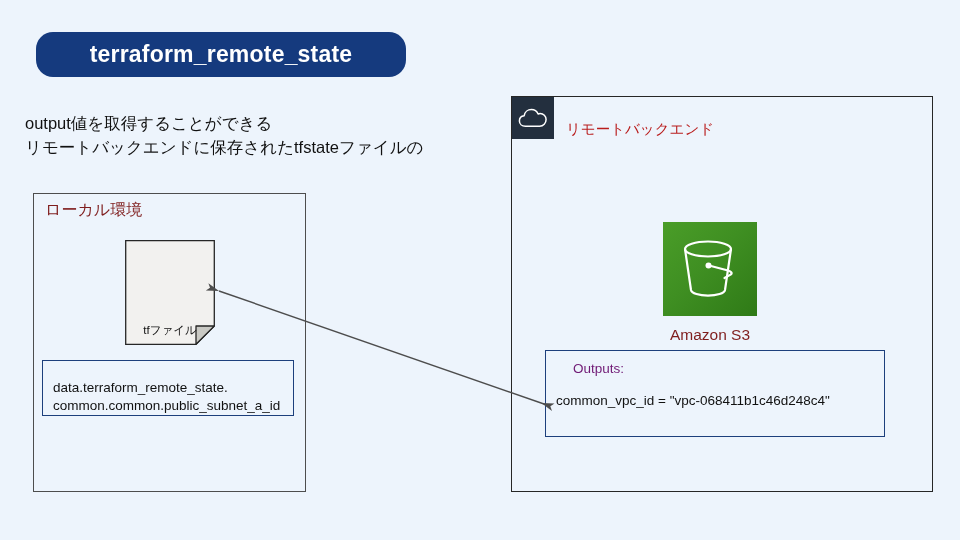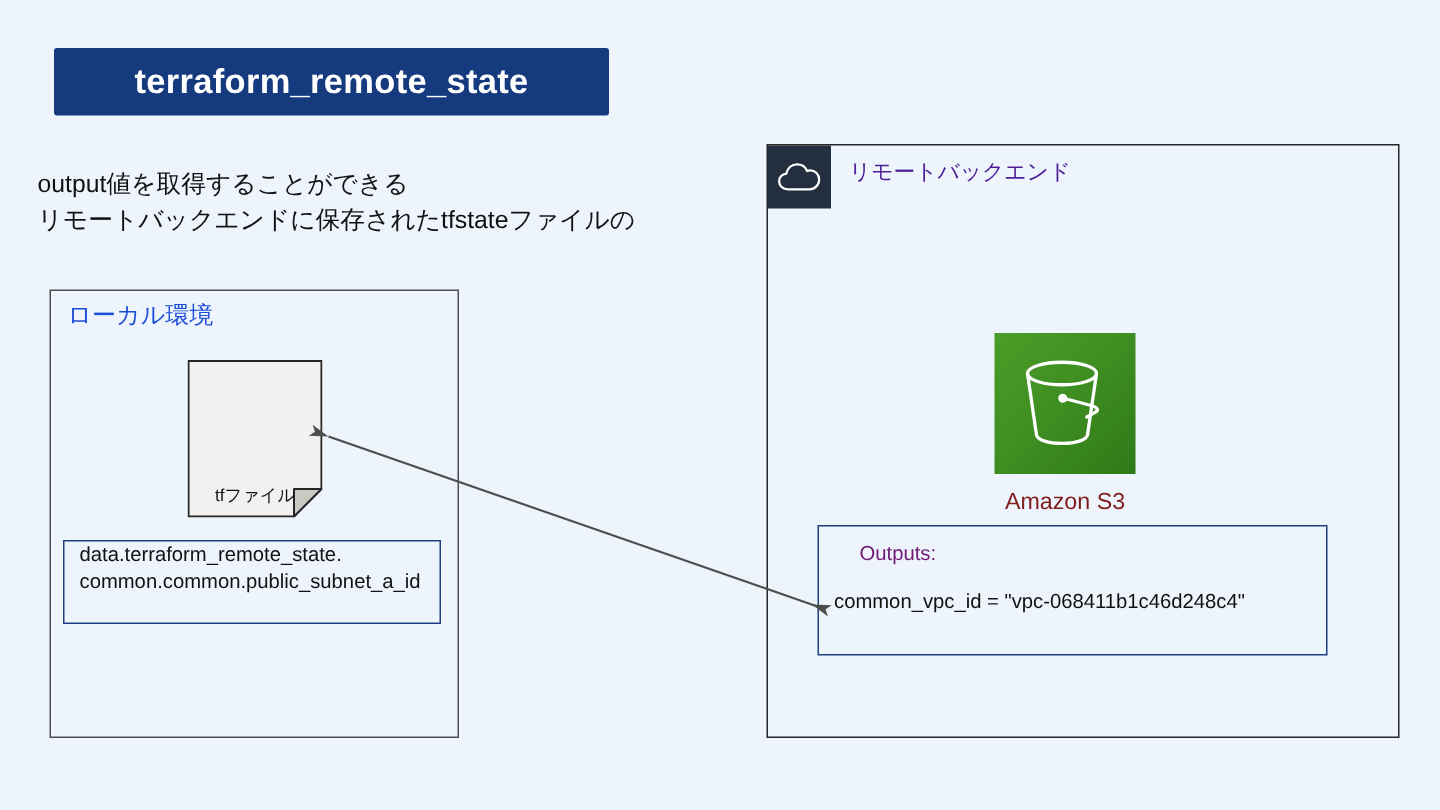--- a/index.html
+++ b/index.html
@@ -21,21 +21,21 @@
   }
 
   
   .title-banner {
     position: absolute;
     left: 36px;
     top: 32px;
     width: 370px;
     height: 45px;
     background: #153a7e;
-    border-radius: 2px;
+    border-radius: 17px;
     display: flex;
     align-items: center;
     justify-content: center;
     box-sizing: border-box;
   }
   .title-banner .title-text {
     color: #ffffff;
     font-size: 23px;
     font-weight: bold;
     letter-spacing: 0.2px;
@@ -65,21 +65,21 @@
     height: 299px;
     border: 1.4px solid #4d4d4d;
     background: transparent;
     box-sizing: border-box;
   }
   .local-box-title {
     position: absolute;
     left: 45px;
     top: 200px;
     font-size: 16px;
-    color: #1d4ed8;
+    color: #7f1d1d;
     white-space: nowrap;
   }
 
   
   .doc-shape {
     position: absolute;
     left: 125px;
     top: 240px;
     width: 90px;
     height: 105px;
@@ -103,21 +103,21 @@
   .code-box {
     position: absolute;
     left: 42px;
     top: 360px;
     width: 252px;
     height: 56px;
     border: 1.3px solid #1d3f7c;
     box-sizing: border-box;
     display: flex;
     flex-direction: column;
-    justify-content: flex-start;
+    justify-content: flex-end;
     padding-left: 10px;
   }
   .code-box .code-line {
     font-size: 13.5px;
     line-height: 1.35;
     color: #111111;
     white-space: nowrap;
   }
 
   
@@ -138,23 +138,23 @@
     width: 42px;
     height: 42px;
     background: #232f3e;
     display: flex;
     align-items: center;
     justify-content: center;
   }
   .remote-title {
     position: absolute;
     left: 566px;
-    top: 105px;
+    top: 120px;
     font-size: 14.5px;
-    color: #4c1d95;
+    color: #b91c1c;
     white-space: nowrap;
   }
 
   
   .s3-icon {
     position: absolute;
     left: 663px;
     top: 222px;
     width: 94px;
     height: 94px;

